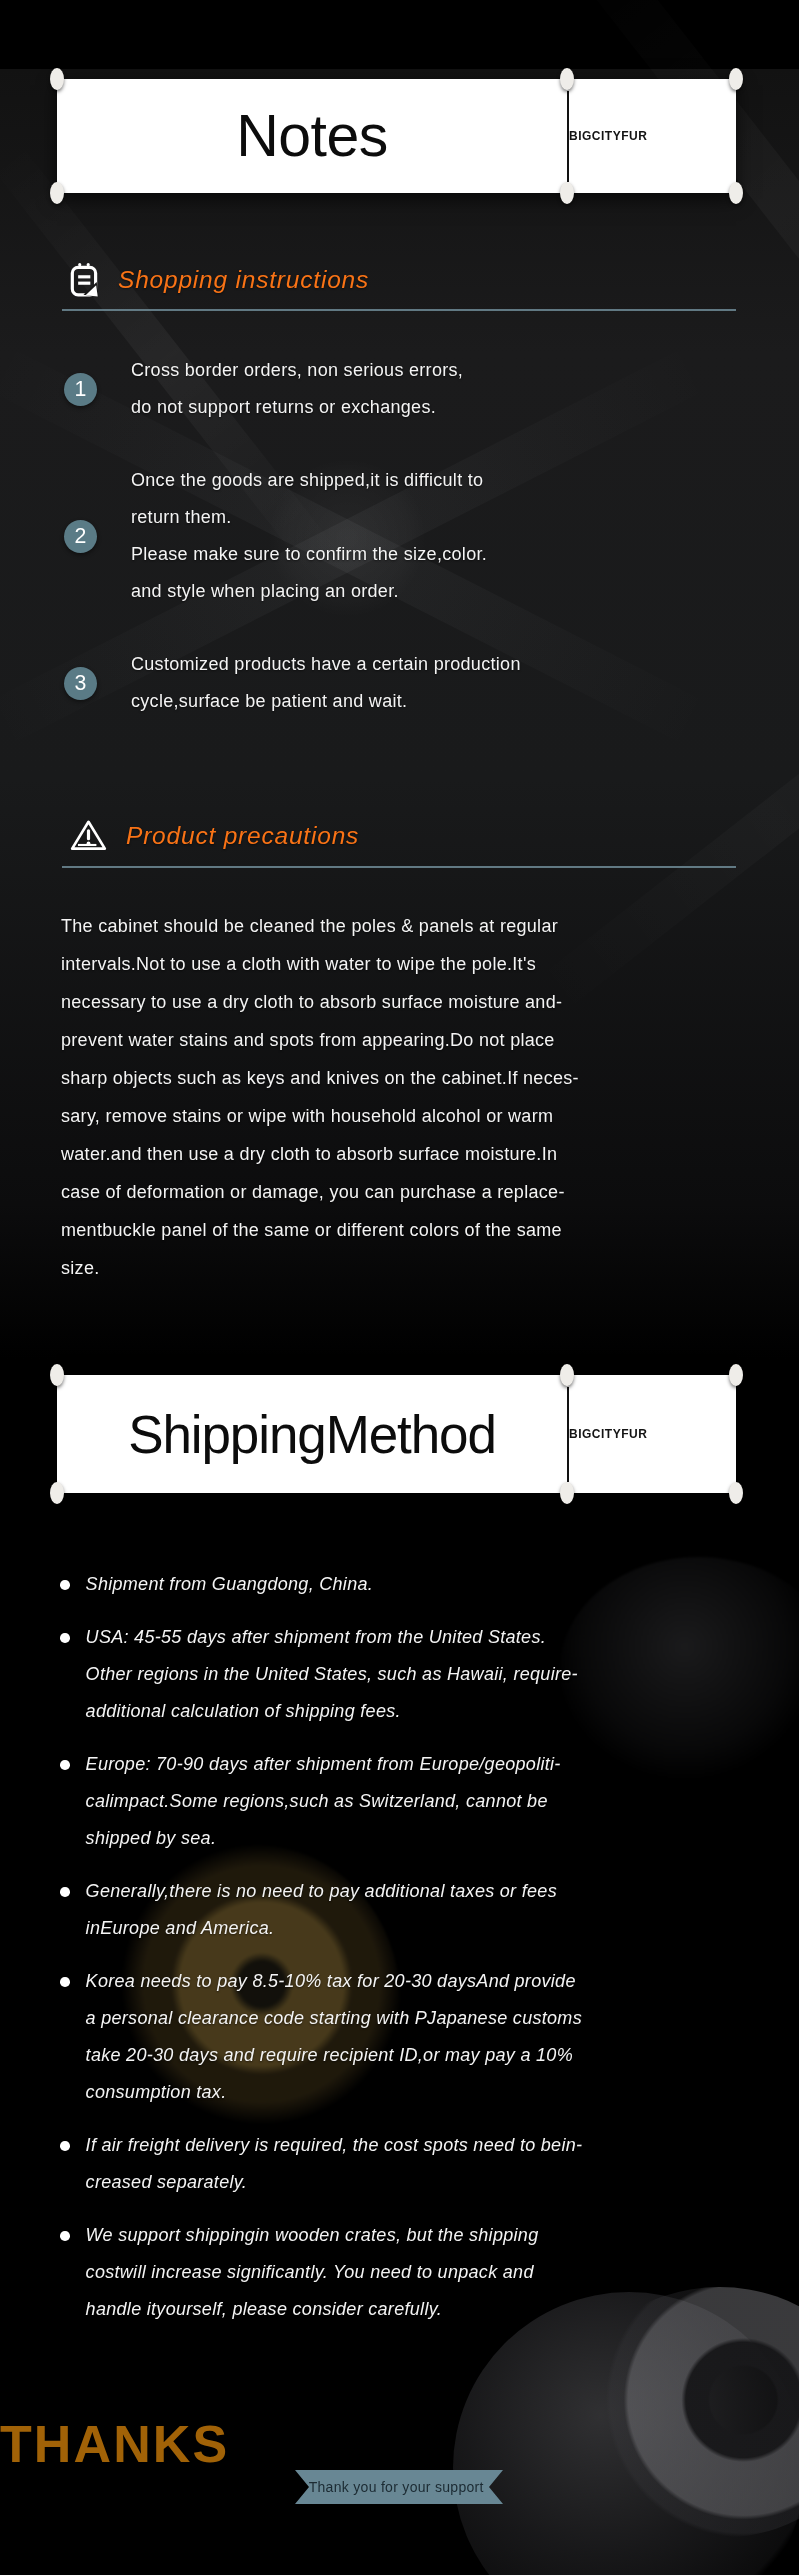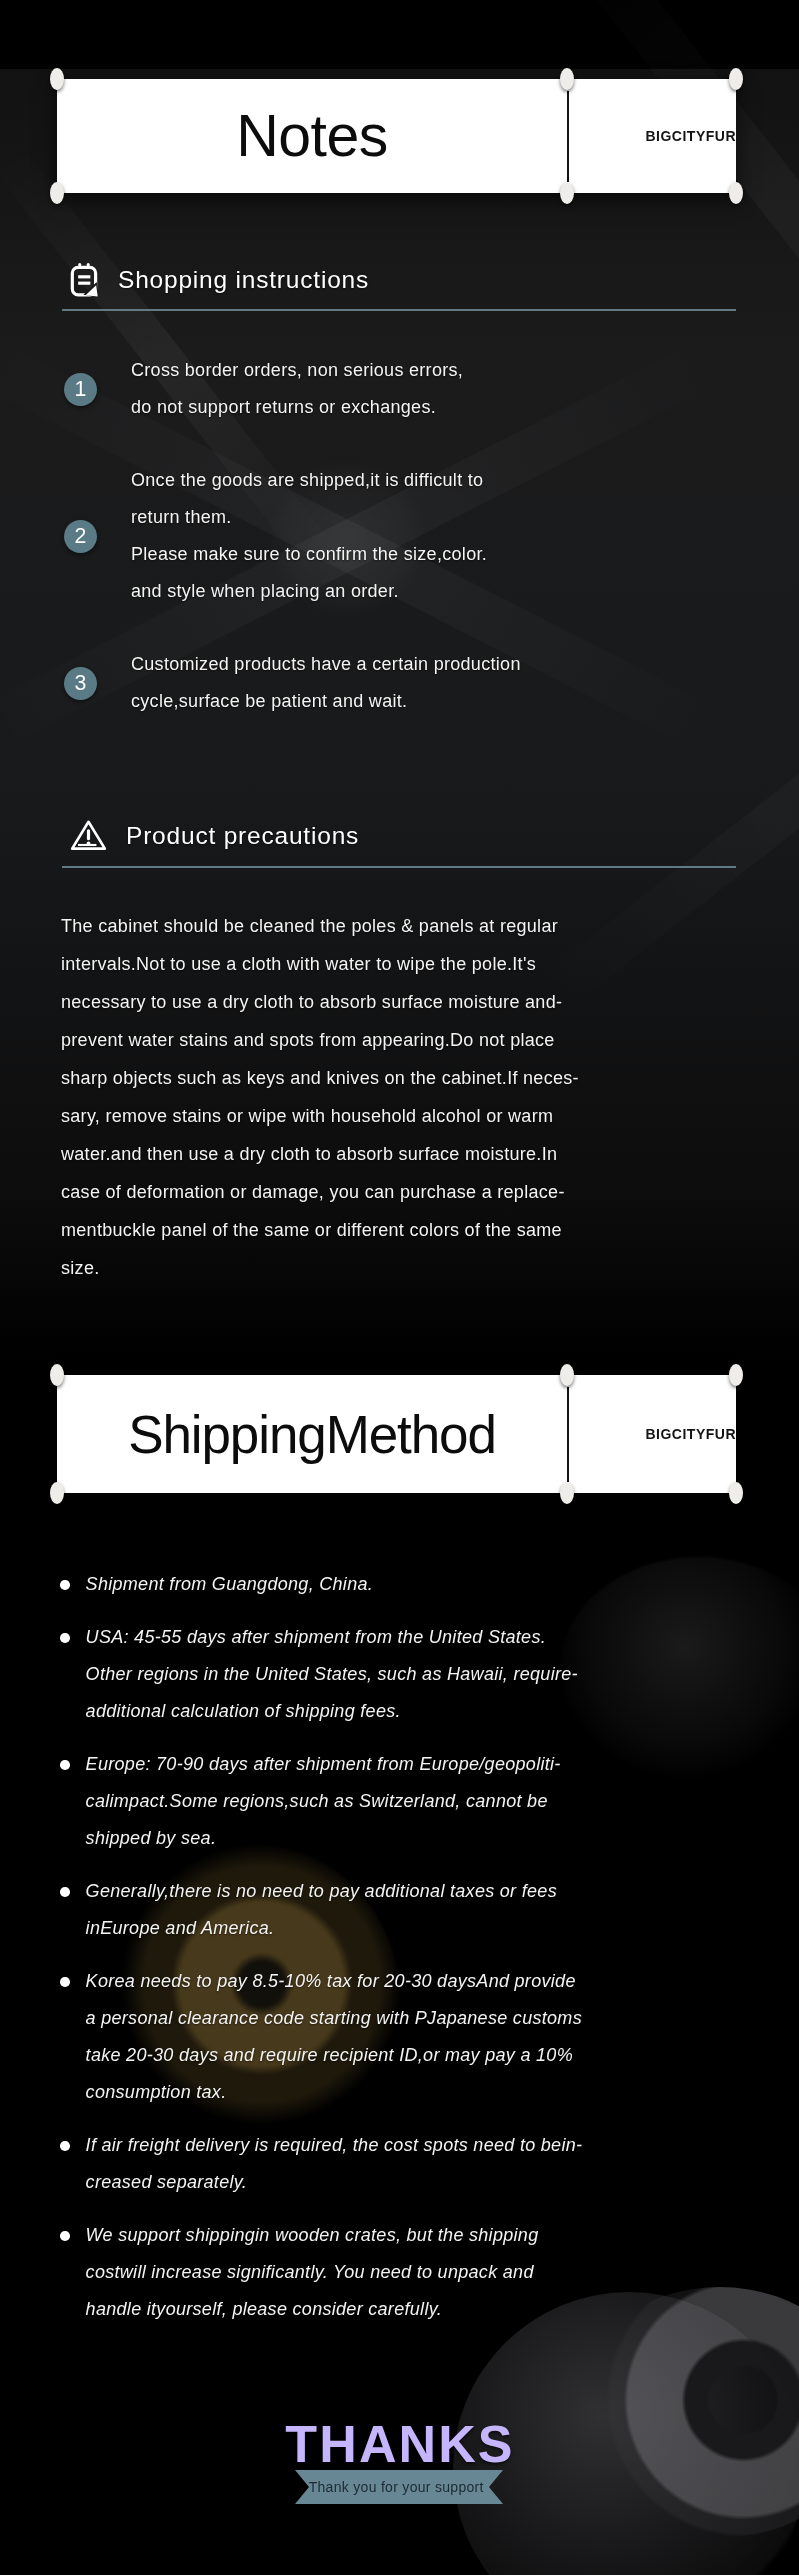--- a/index.html
+++ b/index.html
@@ -56,33 +56,33 @@
   .banner-ship{top:1375px;height:118px;}
   .banner .title{
     position:absolute;left:0;width:510px;top:50%;transform:translateY(-50%);
     text-align:center;color:#0c0c0c;font-weight:400;letter-spacing:-0.5px;white-space:nowrap;
   }
   .banner-notes .title{font-size:59px;}
   .banner-ship .title{font-size:53px;letter-spacing:-1.1px;}
   .banner .v-divider{position:absolute;left:510px;top:11.7px;bottom:10.7px;width:1.6px;background:#121212;}
   .banner .logo{
     position:absolute;left:512px;right:0;top:50%;transform:translateY(-50%);
-    text-align:right;color:#141414;font-weight:700;font-size:14px;letter-spacing:0.5px;
+    text-align:left;color:#141414;font-weight:700;font-size:12px;letter-spacing:0.5px;
   }
   .pin{
     position:absolute;width:14px;height:22.4px;border-radius:50%;
     background:#efede9;box-shadow:0 2.1px 3.7px rgba(0,0,0,.5);
   }
   .pin.tl{left:-7px;top:-11.2px;} .pin.tm{left:503px;top:-11.2px;} .pin.tr{left:672px;top:-11.2px;}
   .pin.bl{left:-7px;bottom:-11.2px;} .pin.bm{left:503px;bottom:-11.2px;} .pin.br{left:672px;bottom:-11.2px;}
   
   .sec-head{position:absolute;left:69px;display:flex;align-items:center;}
   .sec-head .icon{flex:0 0 auto;display:block;}
-  .sec-head .sec-title{font-size:24.5px;font-weight:400;letter-spacing:0.8px;color:#ffffff;
-    text-shadow:0 1.1px 2.1px rgba(0,0,0,.55);margin-left:18px;white-space:nowrap;}
+  .sec-head .sec-title{font-size:24.5px;font-weight:400;letter-spacing:0.8px;color:#f97316;
+    text-shadow:0 1.1px 2.1px rgba(0,0,0,.55);margin-left:18px;white-space:nowrap;font-style:italic;}
   .head-shopping{top:262px;height:36px;}
   .head-precautions{top:819px;height:33px;}
   .sec-underline{position:absolute;left:62px;width:674px;height:1.6px;background:var(--underline);opacity:.85;}
   .underline-shopping{top:309px;}
   .underline-precautions{top:866px;}
   
   .n-list{position:absolute;left:64px;top:352px;width:698px;}
   .n-item{position:relative;padding-left:67px;margin-bottom:36px;}
   .badge{
     position:absolute;left:0;top:50%;margin-top:-16.5px;
@@ -98,22 +98,22 @@
   .p-line{line-height:38px;font-size:18px;letter-spacing:0.3px;white-space:nowrap;
     text-shadow:0 1.1px 2.1px rgba(0,0,0,.55);}
   
   .b-list{position:absolute;left:60px;top:1566px;width:720px;}
   .b-item{position:relative;padding-left:25.6px;margin-bottom:16px;}
   .dot{position:absolute;left:0;top:14px;width:9.6px;height:9.6px;border-radius:50%;background:#fff;}
   .b-item .b-line{line-height:37px;font-size:18px;letter-spacing:0.3px;white-space:nowrap;
     text-shadow:0 1.1px 2.1px rgba(0,0,0,.55);font-style:italic;}
   
   .thanks-title{
-    position:absolute;left:0;top:2414px;width:800px;text-align:center;
-    font-size:52px;font-weight:700;letter-spacing:2.1px;color:#c4b5fd;
+    position:absolute;left:0;top:2414px;width:800px;
+    font-size:52px;font-weight:700;letter-spacing:2.1px;color:#a16207;
     text-shadow:0 1.6px 3.2px rgba(0,0,0,.6);
   }
   .ribbon{
     position:absolute;left:295px;top:2470px;width:208px;height:34px;
     background:var(--ribbon);
     clip-path:polygon(0 0,100% 0,calc(100% - 14px) 50%,100% 100%,0 100%,14px 50%);
     display:flex;align-items:center;justify-content:flex-start;gap:8.5px;
     color:var(--ribbon-text);font-size:14px;letter-spacing:0.3px;white-space:nowrap;
   }
   .ribbon .r-dot{font-size:8px;line-height:1;}

